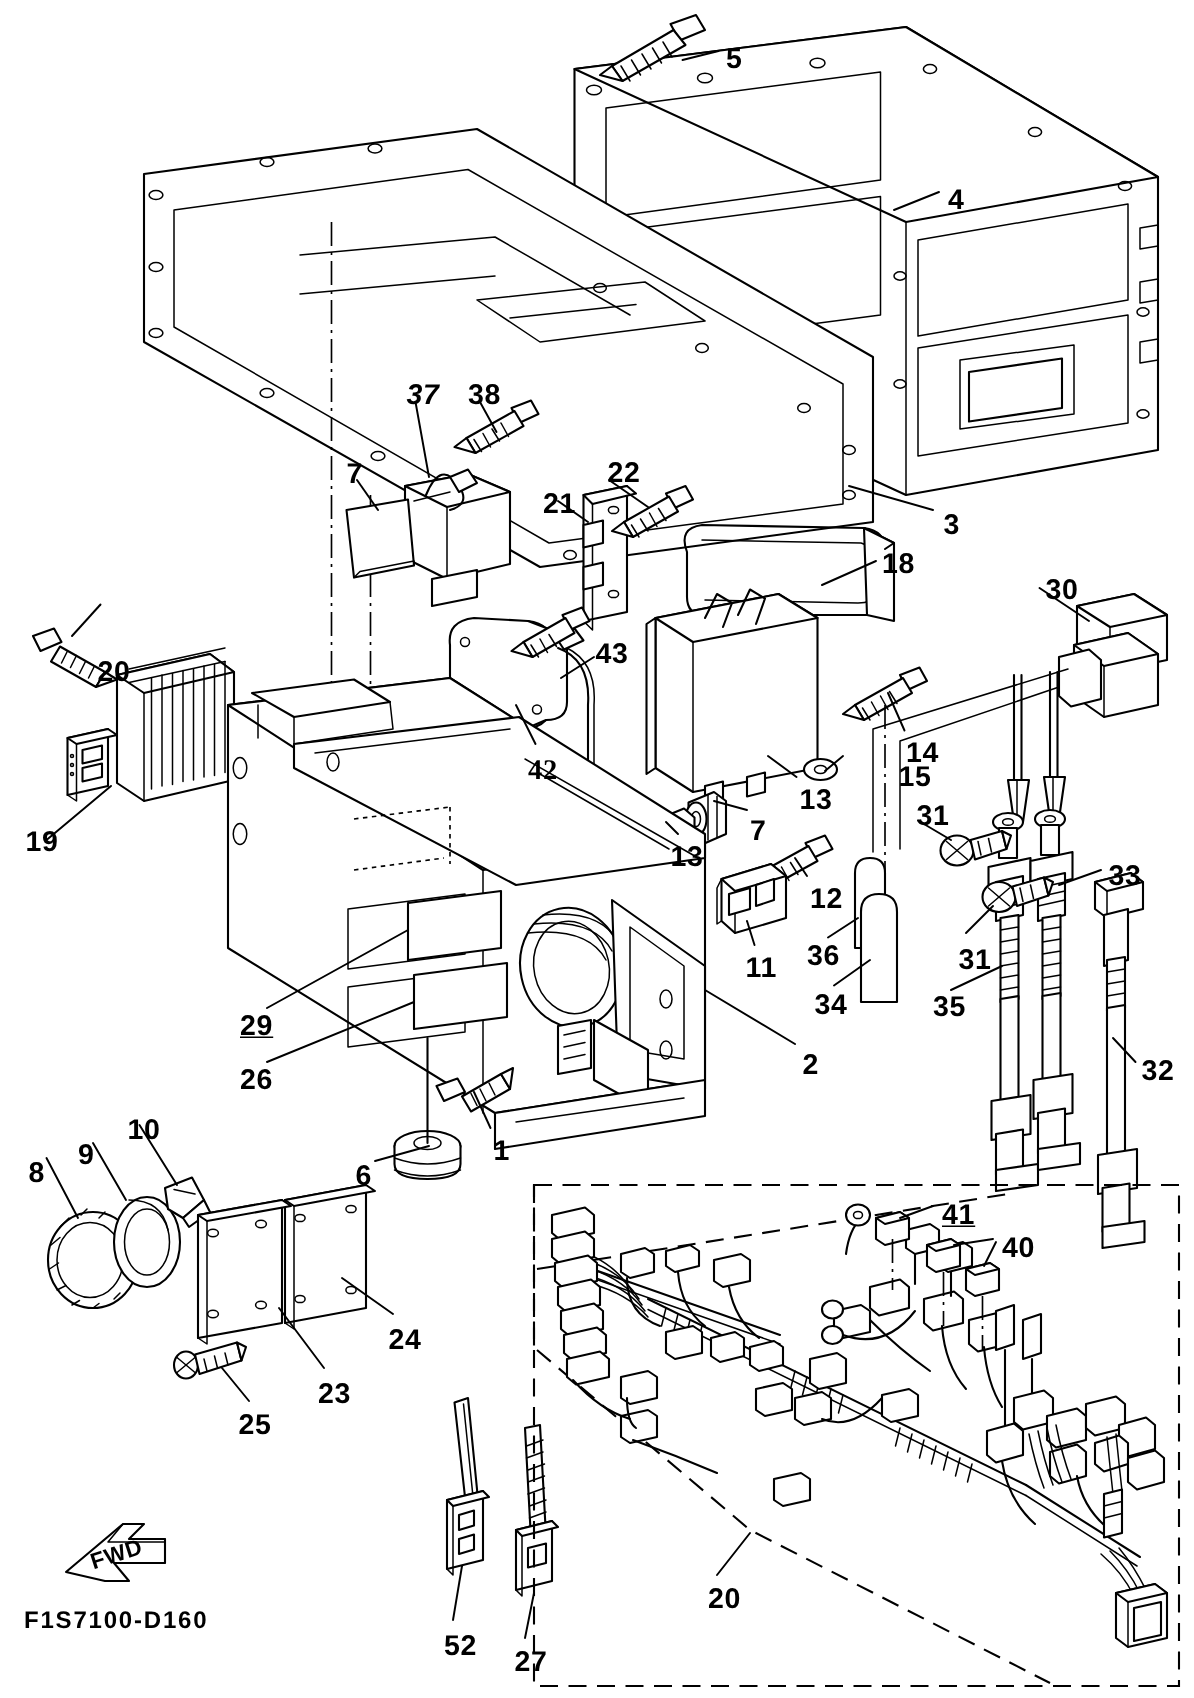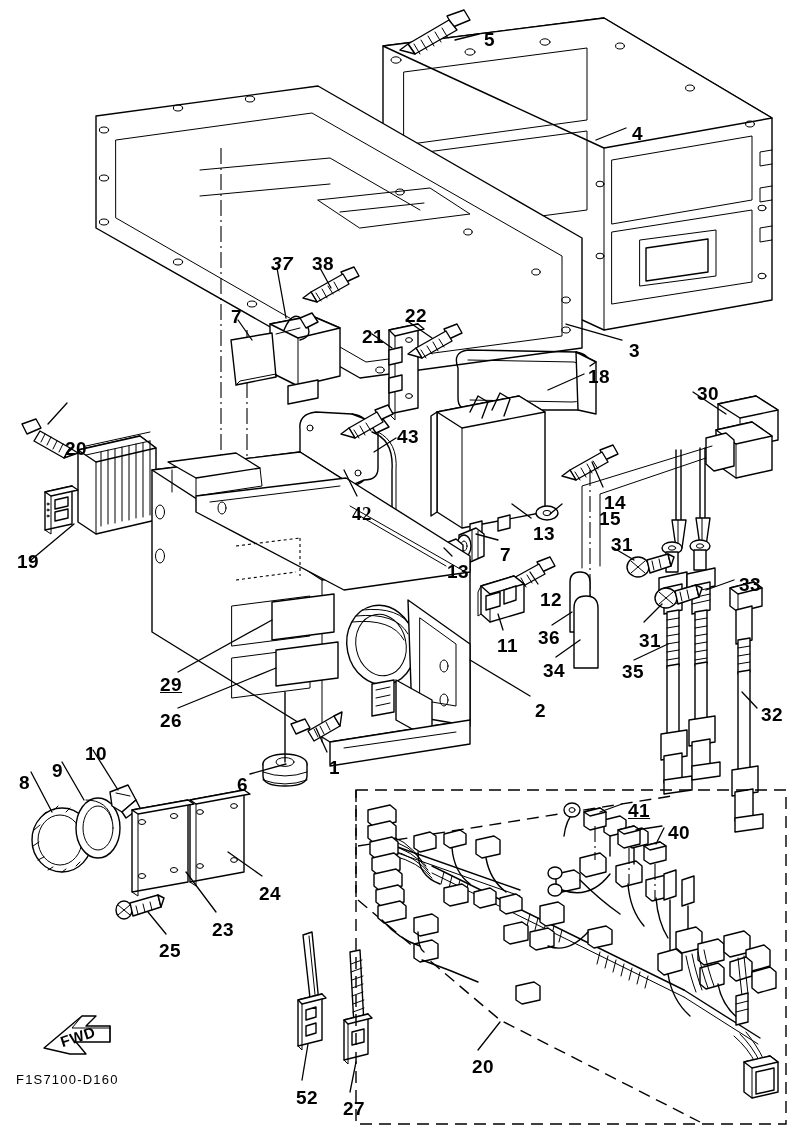--- a/index.html
+++ b/index.html
@@ -4,22 +4,22 @@
 <title>Parts Diagram</title>
 <style>
   html,body{margin:0;padding:0;background:#ffffff;}
   body{width:796px;height:1132px;overflow:hidden;
        font-family:"Liberation Sans","DejaVu Sans",sans-serif;color:#000;}
   #sheet{position:relative;width:796px;height:1132px;background:#fff;}
   #art{position:absolute;left:0;top:0;width:796px;height:1132px;}
   .callout{position:absolute;font-family:"Liberation Sans","DejaVu Sans",sans-serif;
            font-size:19px;font-weight:700;color:#000;line-height:1;
            letter-spacing:.5px;white-space:nowrap;}
-  #diagram-id{position:absolute;left:16px;top:1072px;font-size:13px;
-              font-weight:400;letter-spacing:1.2px;white-space:nowrap;}
+  #diagram-id{position:absolute;left:16px;top:1072px;font-size:16px;
+              font-weight:700;letter-spacing:1.2px;white-space:nowrap;}
   #fwd-label{position:absolute;left:60px;top:1028px;font-size:15px;font-weight:700;
              transform:rotate(-18deg);letter-spacing:.5px;}
 </style>
 </head>
 <body>
 
 <div id="sheet">
 
   <svg id="art" viewBox="0 0 796 1132" xmlns="http://www.w3.org/2000/svg">
     <defs>

